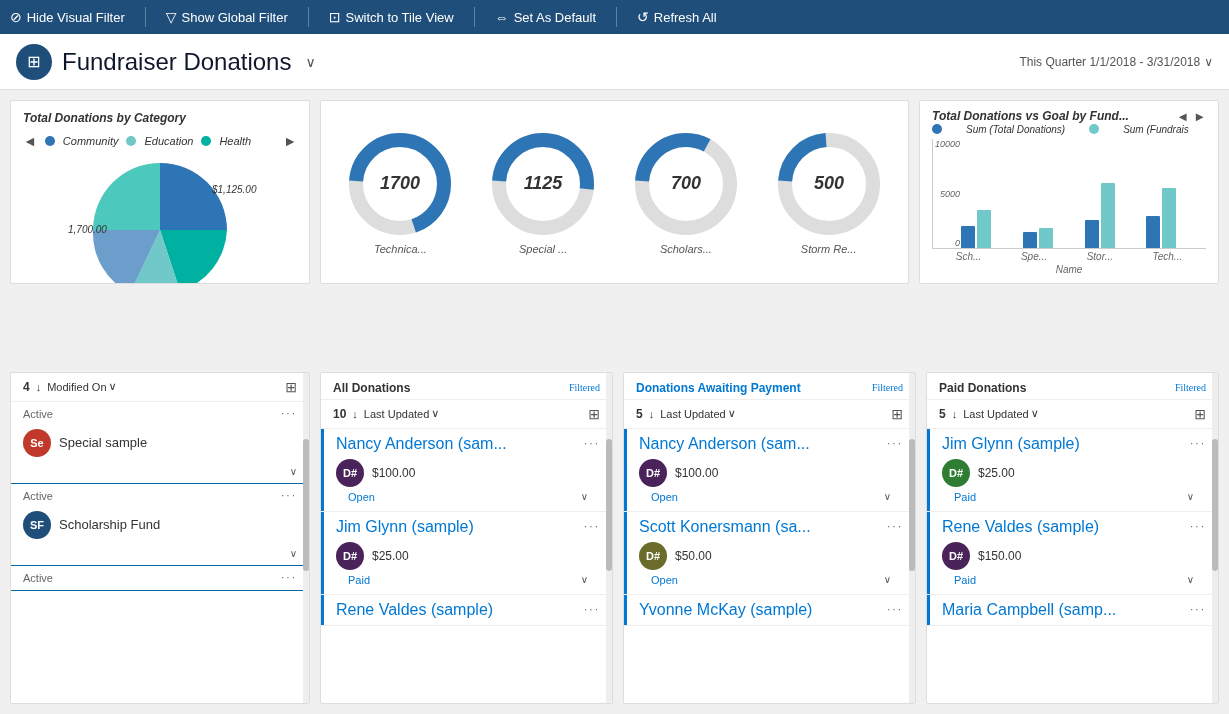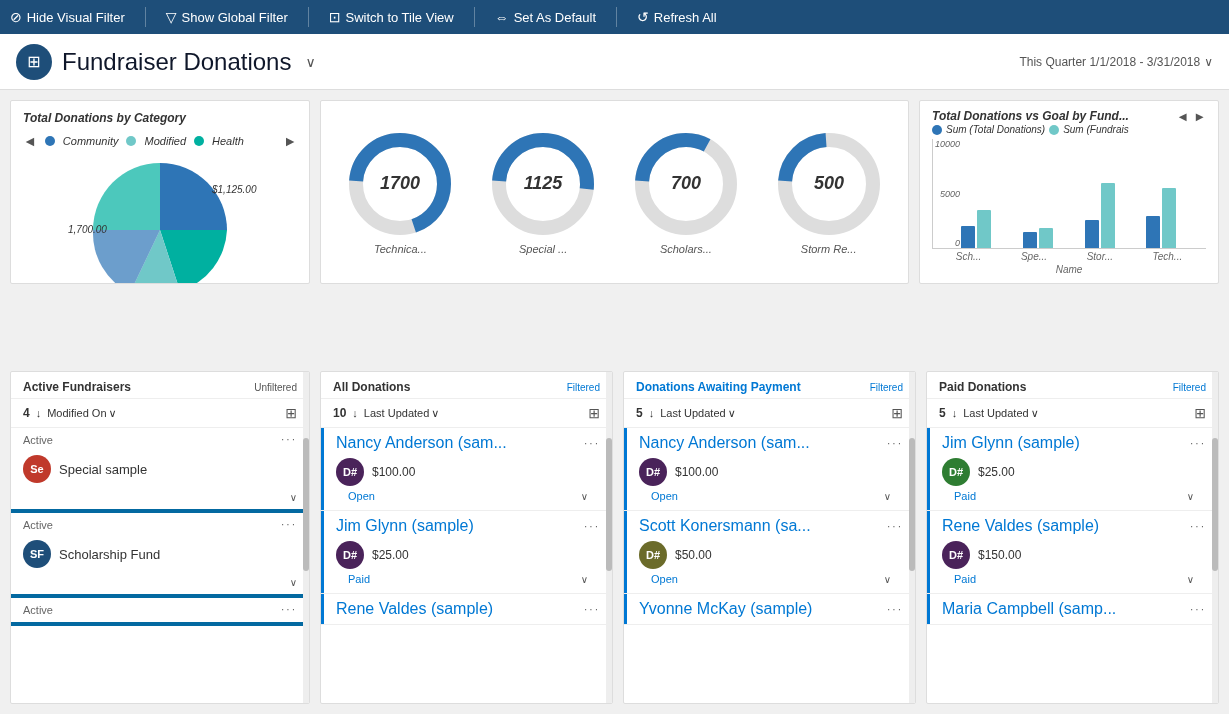--- a/index.html
+++ b/index.html
@@ -112,22 +112,21 @@
     }
     .donut-item {
       display: flex;
       flex-direction: column;
       align-items: center;
       gap: 4px;
     }
     .donut-label { font-size: 11px; color: #555; }
     .bar-legend {
       display: flex;
-      align-items: center;
-      gap: 4px;
+      gap: 24px;
       font-size: 11px;
       padding: 0 12px 4px;
     }
     .bar-group {
       display: flex;
       gap: 2px;
       align-items: flex-end;
       flex: 1;
     }
     .bar { width: 14px; border-radius: 1px 1px 0 0; }
@@ -145,21 +144,21 @@
       align-items: center;
       justify-content: space-between;
       padding: 8px 12px 4px;
       border-bottom: 1px solid #eee;
     }
     .list-card-title { font-size: 12px; font-weight: 600; }
     .filter-badge {
       font-size: 10px;
       color: #555;
     }
-    .filter-badge.filtered { color: #0078d4; }
+    .filter-badge.filtered { color: #0078d4; font-family: Liberation Serif, serif; }
     .list-sort {
       display: flex;
       align-items: center;
       gap: 6px;
       padding: 6px 12px;
       border-bottom: 1px solid #eee;
     }
     .sort-count { font-size: 12px; font-weight: 600; }
     .sort-arrow { font-size: 11px; cursor: pointer; }
     .sort-field {
@@ -223,21 +222,21 @@
       position: absolute;
       left: 0;
       top: 0;
       bottom: 0;
     }
     .list-item-pad { padding-left: 15px; }
     .active-item {
       display: flex;
       flex-direction: column;
       padding: 6px 12px;
-      border-bottom: 4px solid #0369a1;
+      border-bottom: 1px solid #0369a1;
       gap: 9px;
     }
     .active-label { font-size: 11px; color: #666; }
     .active-name { font-size: 13px; color: #333; font-weight: 500; display: flex; align-items: center; gap: 8px; }
     .active-header { display: flex; justify-content: space-between; align-items: flex-start; }
     .active-footer { display: flex; justify-content: space-between; align-items: center; }
     .active-avatar-se { background: #c0392b; }
     .active-avatar-sf { background: #1e4e79; }
 
     .scrollbar-indicator {
@@ -304,21 +303,21 @@
 
   <div class="top-row">
 
     <div class="card pie-card">
       <div class="card-title">Total Donations by Category</div>
       <div class="pie-legend">
         <span style="font-size:14px;cursor:pointer;color:#555;">◄</span>
         <span class="legend-dot" style="background:#2e75b6;"></span>
         <span>Community</span>
         <span class="legend-dot" style="background:#70c8c8;"></span>
-        <span>Modified</span>
+        <span>Education</span>
         <span class="legend-dot" style="background:#00b0a0;"></span>
         <span>Health</span>
         <span style="font-size:14px;cursor:pointer;color:#555;margin-left:auto;">►</span>
       </div>
       <div class="pie-container">
         <svg width="200" height="155" viewBox="0 0 200 155">
 
           <path d="M100,77 L100,10 A67,67 0 0,1 167,77 Z" fill="#2e75b6"></path>
 
           <path d="M100,77 L167,77 A67,67 0 0,1 120,138 Z" fill="#00b0a0"></path>
@@ -422,24 +421,20 @@
           <span>Tech...</span>
         </div>
         <div style="text-align:center;font-size:10px;color:#666;margin-top:2px;">Name</div>
       </div>
     </div>
   </div>
 
   <div class="bottom-row">
 
     <div class="card card-relative">
-      <div class="list-card-header">
-        <span class="list-card-title">Active Fundraisers</span>
-        <span class="filter-badge">Unfiltered</span>
-      </div>
       <div class="list-sort">
         <span class="sort-count">4</span>
         <span class="sort-arrow">↓</span>
         <span class="sort-field">
           <span>Modified On</span>
           <span>∨</span>
         </span>
         <span class="sort-icon">⊞</span>
       </div>
       <div class="list-items">

